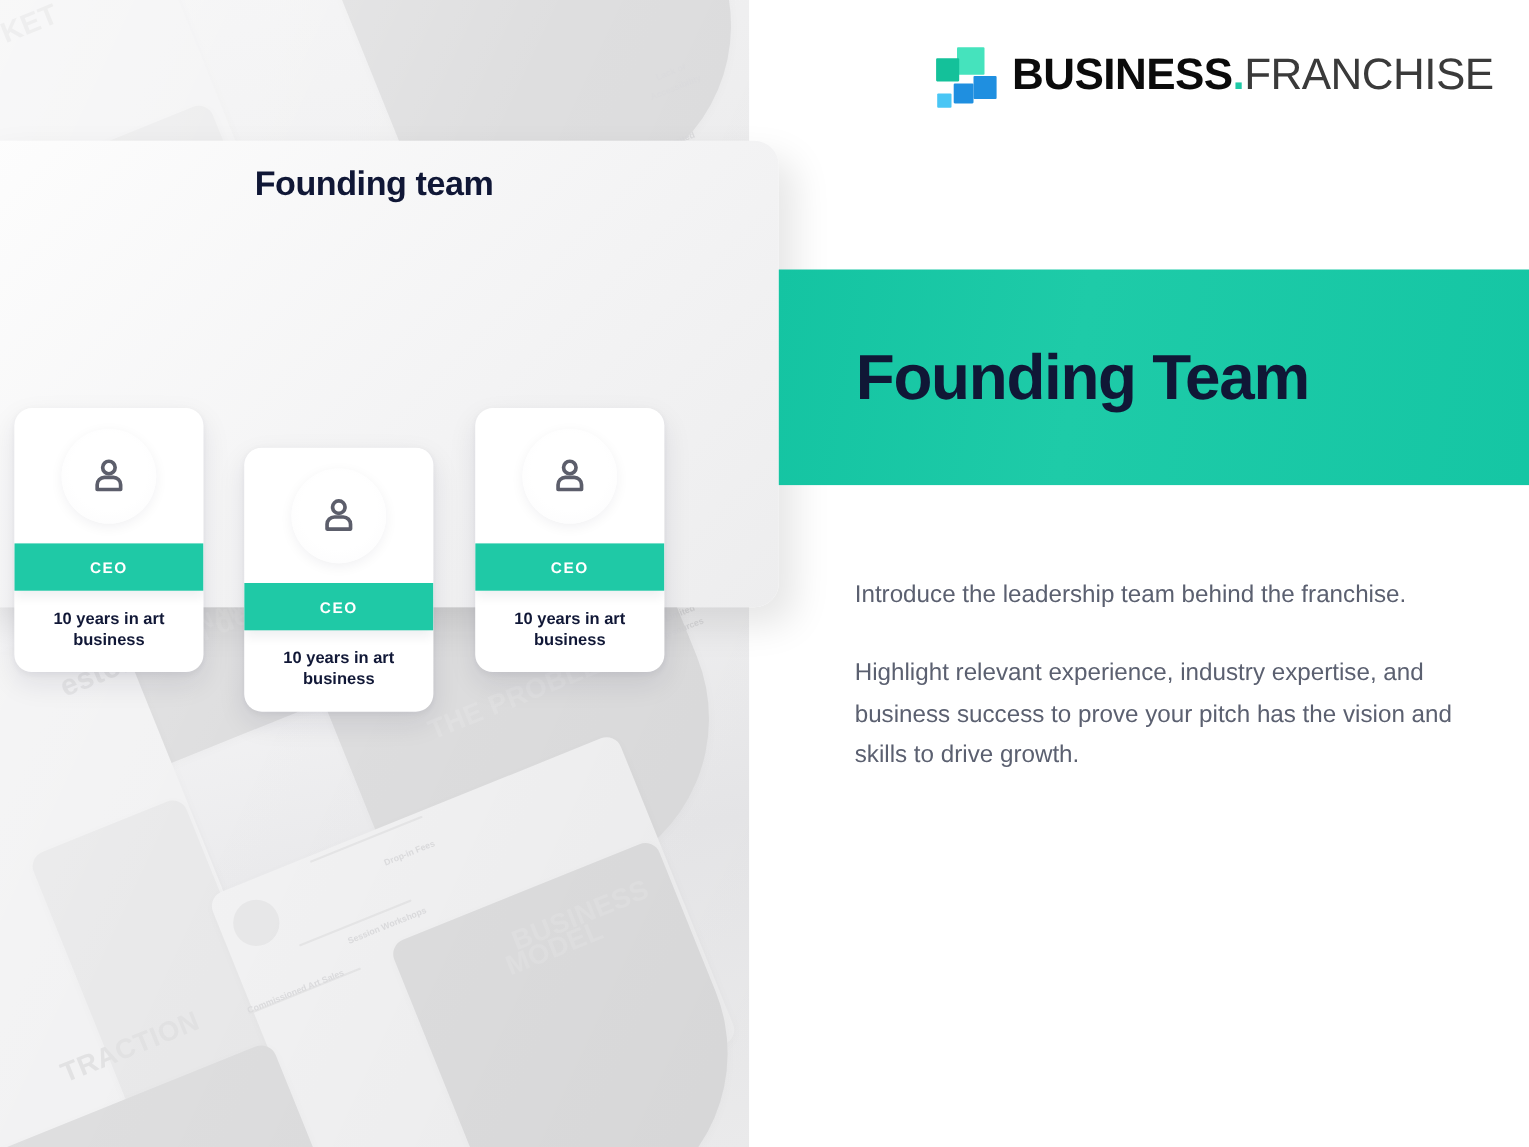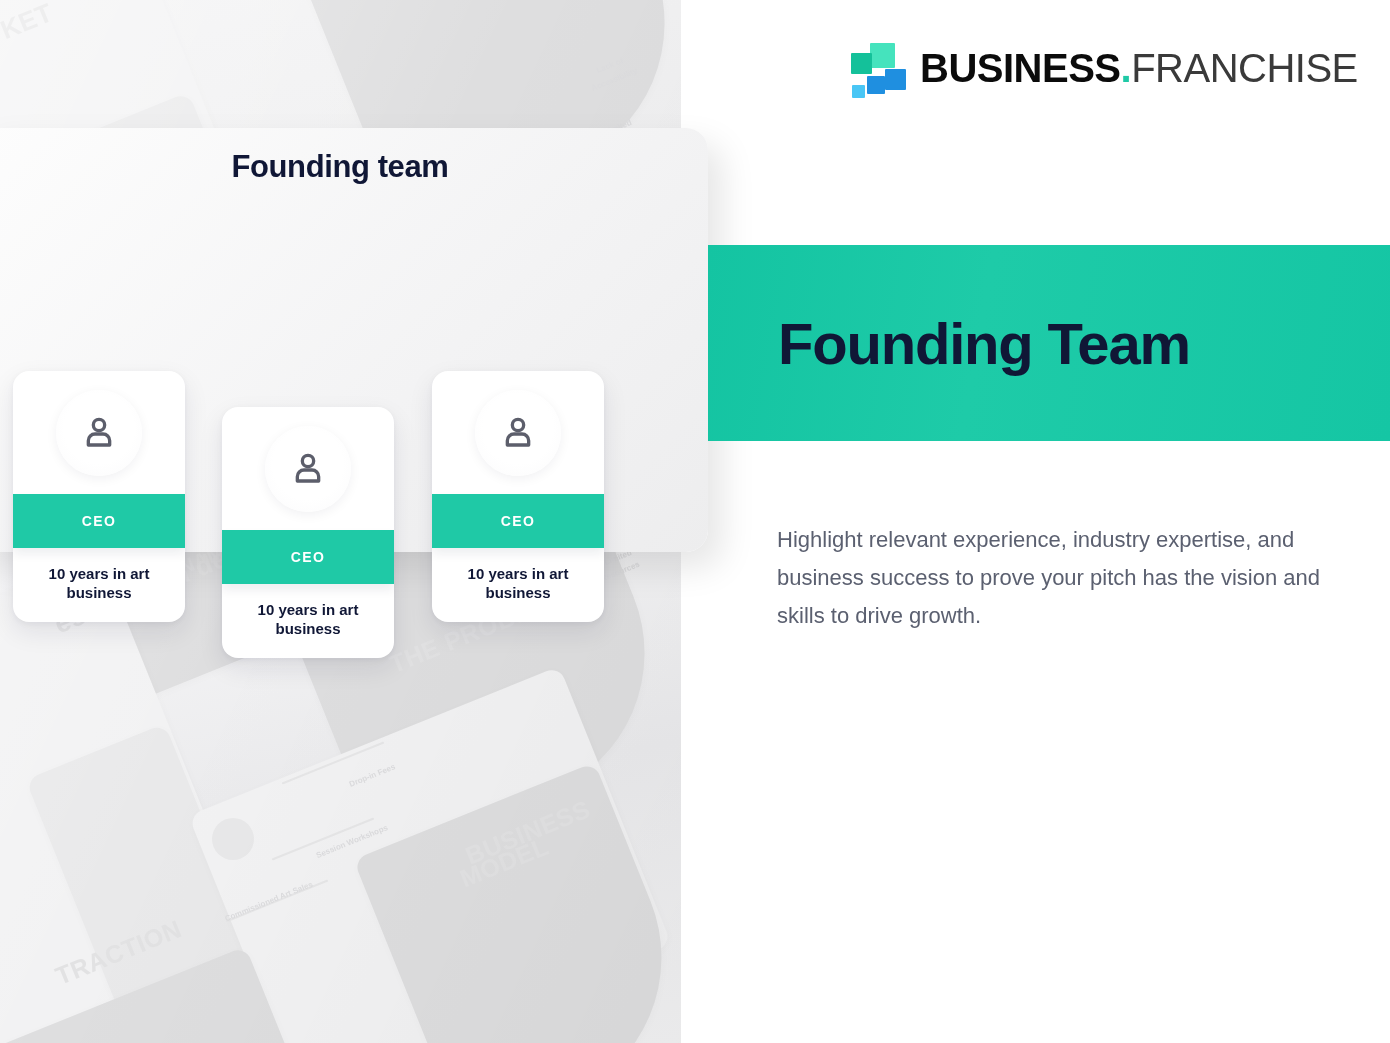--- a/index.html
+++ b/index.html
@@ -82,21 +82,21 @@
     height:123px;
     display:flex; align-items:center; justify-content:center;
   }
   .avatar-disc {
     width:86px; height:86px; border-radius:50%;
     background:radial-gradient(circle at 50% 45%,#ffffff 55%,#fafafb 100%);
     box-shadow:0 3px 12px rgba(20,25,50,.06);
     display:flex; align-items:center; justify-content:center;
   }
   .card-role {
-    height:54px;
+    height:43px;
     background:#1fc9a6;
     display:flex; align-items:center; justify-content:center;
     color:#ffffff; font-size:14px; font-weight:bold; letter-spacing:1.4px;
     box-shadow:0 6px 10px rgba(20,25,50,.07);
   }
   .card-desc {
     padding:16px 12px 20px;
     text-align:center;
     font-size:15px; font-weight:bold; line-height:1.28;
     color:#101736;
@@ -241,14 +241,15 @@
   <div class="logo-text">
     <span class="b">BUSINESS</span><span class="dot">.</span><span class="l">FRANCHISE</span>
   </div>
 </div>
 
 <div class="banner">
   <h1>Founding Team</h1>
 </div>
 
 <div class="copy">
+  <p>Introduce the leadership team behind the franchise.</p>
   <p>Highlight relevant experience, industry expertise, and business success to prove your pitch has the vision and skills to drive growth.</p>
 </div>
 
 </body></html>

